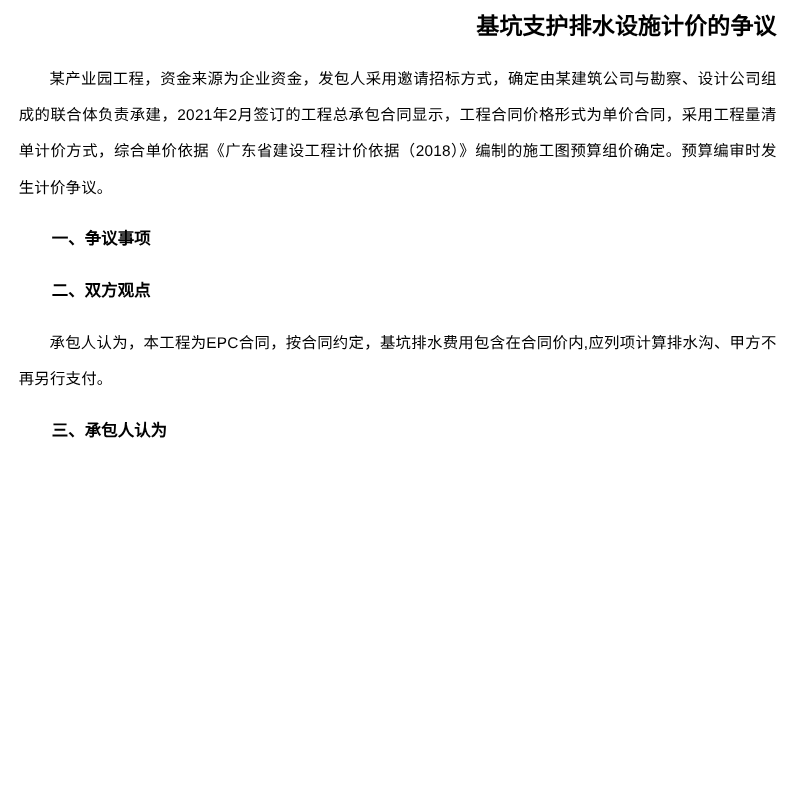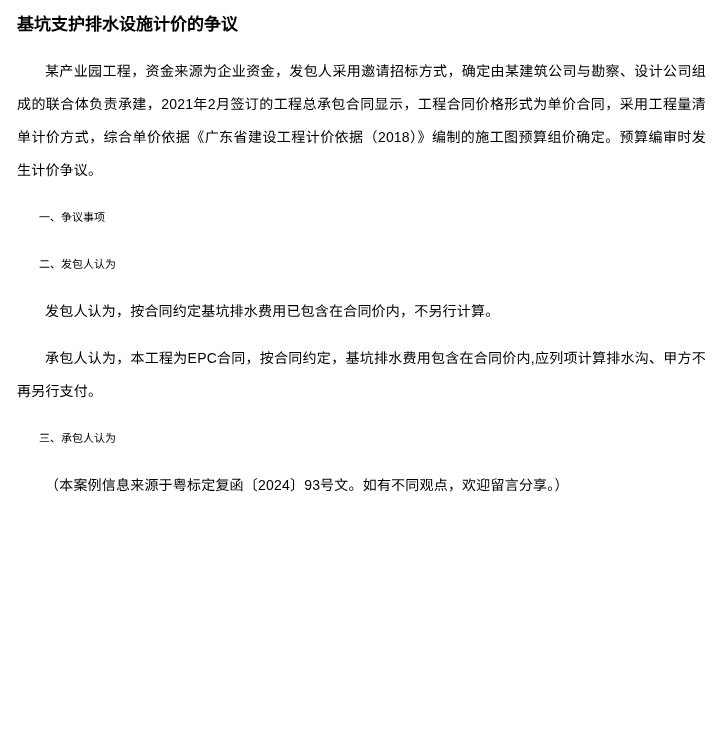--- a/index.html
+++ b/index.html
@@ -10,59 +10,57 @@
   body {
     width: 723px;
     height: 734px;
     box-sizing: border-box;
     padding: 8px 17px 0 17px;
     overflow: hidden;
     font-family: "Liberation Sans", "DejaVu Sans", sans-serif;
     color: #000000;
   }
   .doc-title {
-    font-size: 17px;
+    font-size: 21px;
     font-weight: bold;
-    text-align: left;
+    text-align: right;
     line-height: 33px;
     margin: 0 0 14px 0;
   }
   .doc-para {
     font-size: 14px;
     line-height: 33px;
     margin: 0 0 14px 0;
     text-indent: 2em;
     text-align: justify;
     text-justify: inter-ideograph;
     letter-spacing: 0.2px;
   }
   .doc-heading {
-    font-size: 11px;
-    font-weight: normal;
+    font-size: 15px;
+    font-weight: bold;
     line-height: 33px;
     margin: 0 0 14px 0;
     text-indent: 2em;
   }
 </style>
 </head>
 <body>
 
 <article>
 
   <h1 class="doc-title">基坑支护排水设施计价的争议</h1>
 
   <p class="doc-para">某产业园工程，资金来源为企业资金，发包人采用邀请招标方式，确定由某建筑公司与勘察、设计公司组成的联合体负责承建，2021年2月签订的工程总承包合同显示，工程合同价格形式为单价合同，采用工程量清单计价方式，综合单价依据《广东省建设工程计价依据（2018）》编制的施工图预算组价确定。预算编审时发生计价争议。</p>
 
   <h2 class="doc-heading">一、争议事项</h2>
 
 
-  <h2 class="doc-heading">二、发包人认为</h2>
+  <h2 class="doc-heading">二、双方观点</h2>
 
-  <p class="doc-para">发包人认为，按合同约定基坑排水费用已包含在合同价内，不另行计算。</p>
 
   <p class="doc-para">承包人认为，本工程为EPC合同，按合同约定，基坑排水费用包含在合同价内,应列项计算排水沟、甲方不再另行支付。</p>
 
   <h2 class="doc-heading">三、承包人认为</h2>
 
 
-  <p class="doc-para">（本案例信息来源于粤标定复函〔2024〕93号文。如有不同观点，欢迎留言分享。）</p>
 
 </article>
 
 </body></html>

